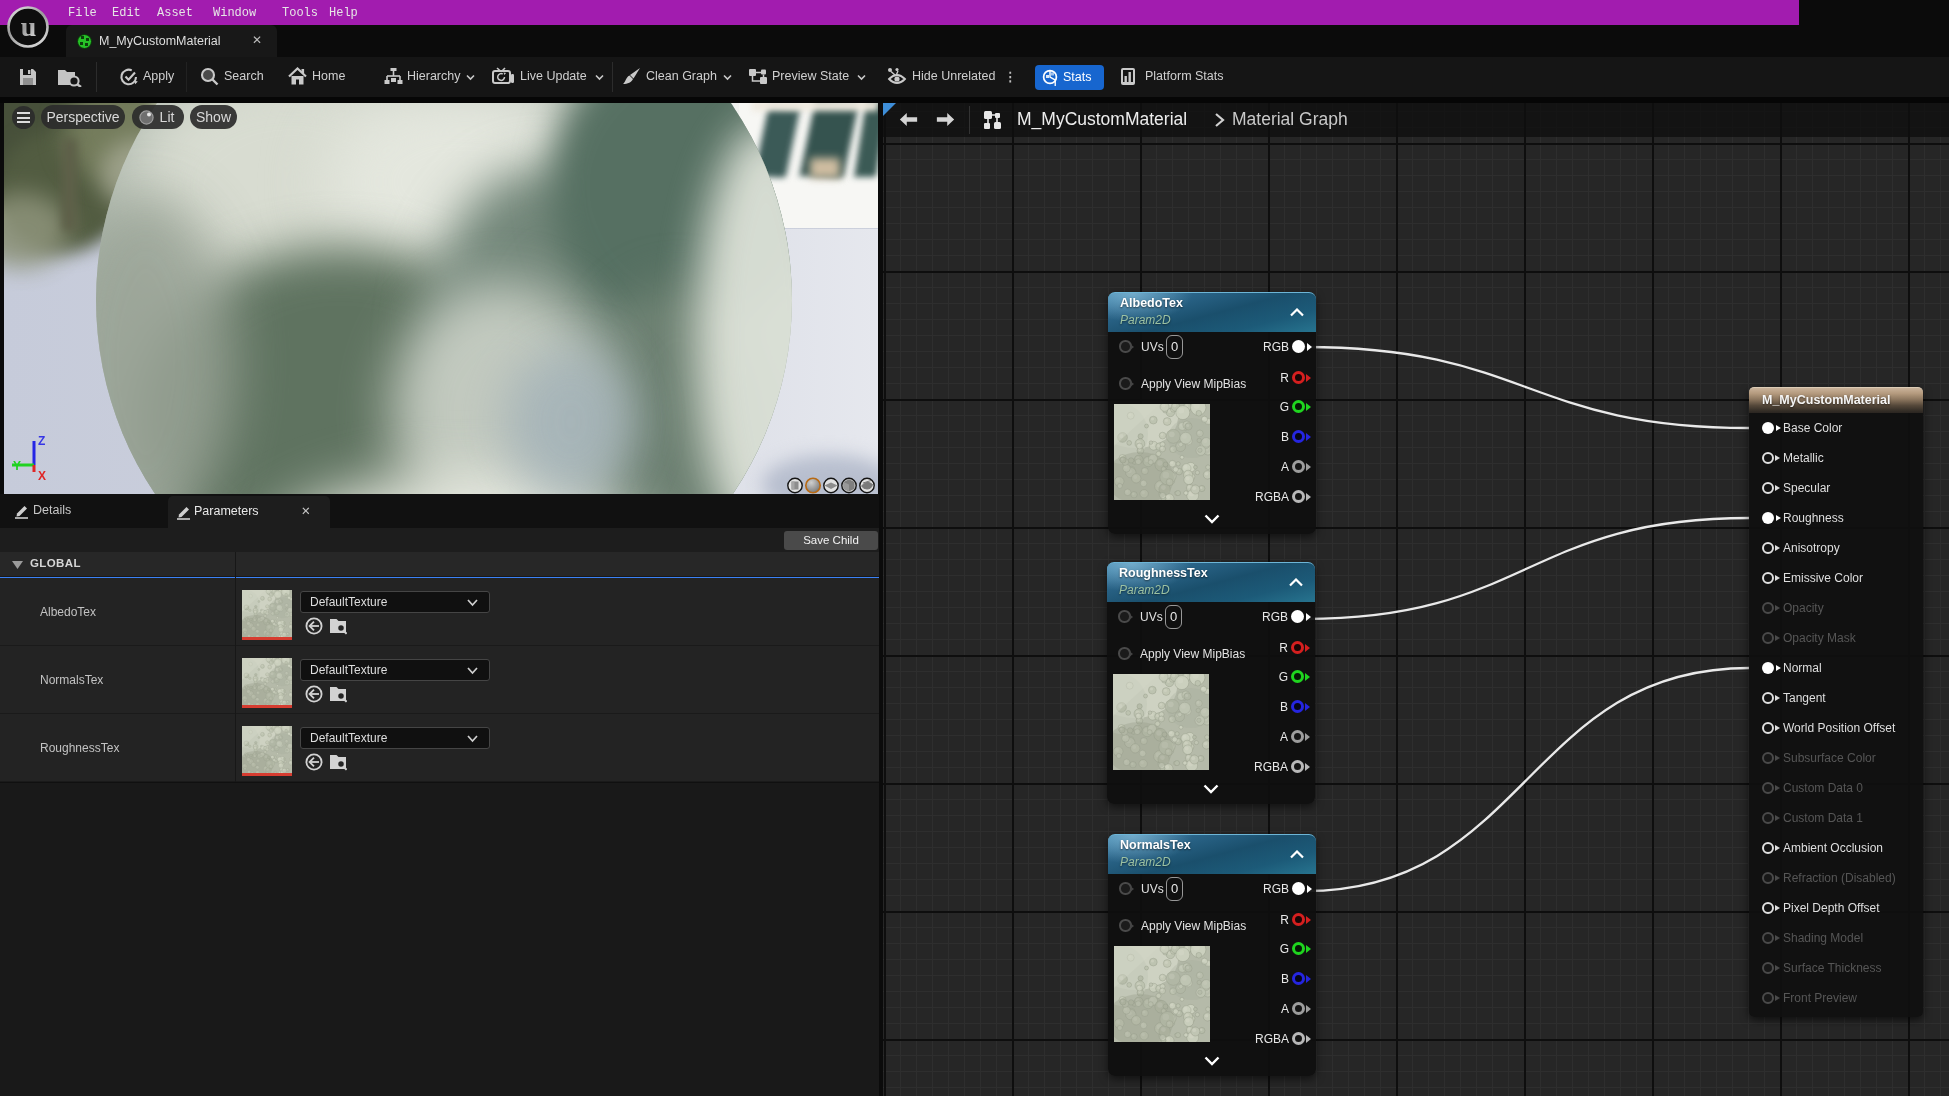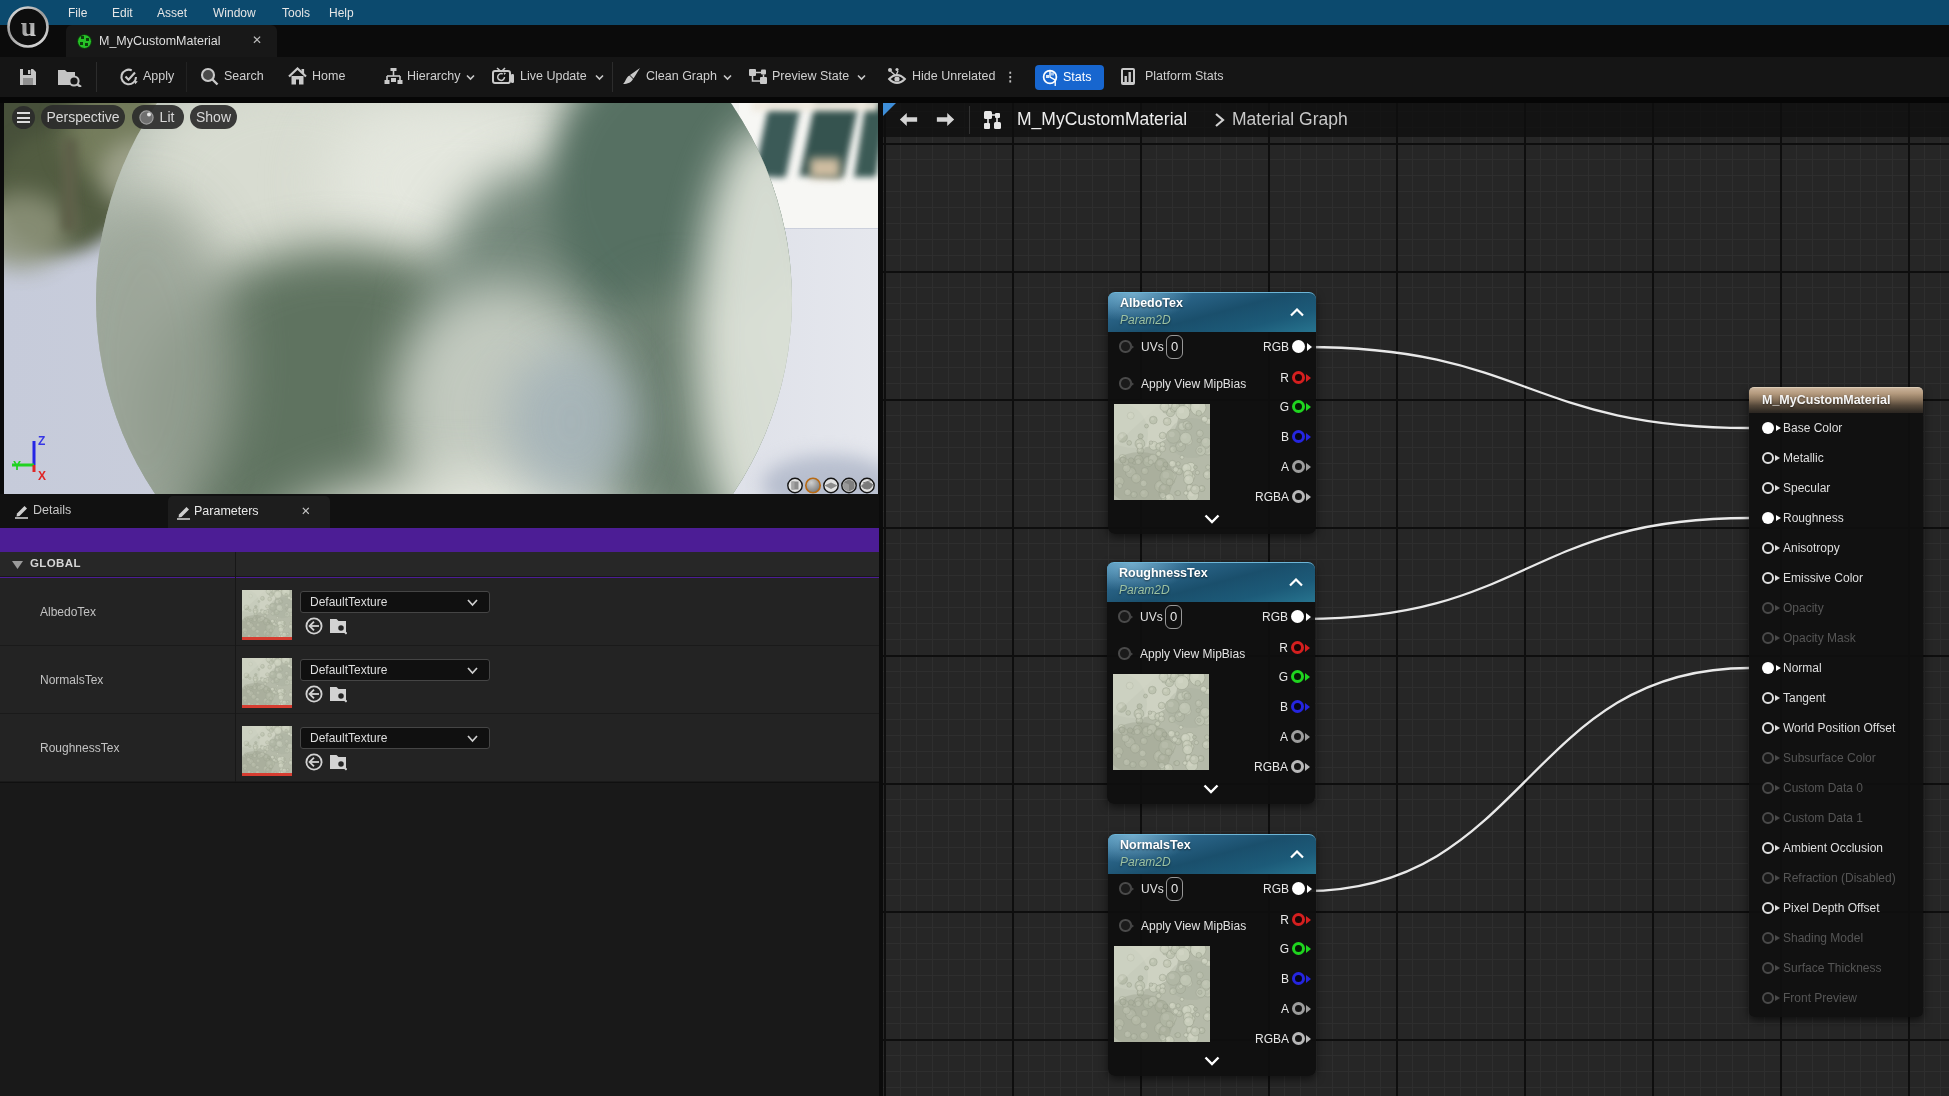--- a/index.html
+++ b/index.html
@@ -1,35 +1,35 @@
 <!DOCTYPE html>
 <html><head>
 <meta charset="utf-8">
 <style>
 * { margin:0; padding:0; box-sizing:border-box; }
 html,body { width:1949px; height:1096px; background:#0b0b0b; font-family:"Liberation Sans",sans-serif; overflow:hidden; position:relative; }
 .abs { position:absolute; }
 
-#menubar { position:absolute; left:0; top:0; width:1949px; height:25px; background:#0c4a6e; }
+#menubar { position:absolute; left:0; top:0; width:1799px; height:25px; background:#a21caf;font-family:Liberation Mono, monospace; }
 .menuitem { position:absolute; top:0; height:25px; line-height:26px; color:#e6e6e6; font-size:12px; }
 #tab { position:absolute; left:66px; top:25px; width:211px; height:32px; background:#181818; border-radius:6px 6px 0 0; }
 #tab .ttl { position:absolute; left:33px; top:9px; font-size:12.5px; color:#dedede; }
 #tab .x { position:absolute; left:186px; top:8px; font-size:12px; color:#bdbdbd; }
 
 #toolbar { position:absolute; left:0; top:57px; width:1949px; height:40px; background:#151515; }
 #blackstrip { position:absolute; left:0; top:97px; width:1949px; height:6px; background:#060606; }
 .tbtxt { position:absolute; top:12px; font-size:12.5px; color:#cfcfcf; }
 .tbsep { position:absolute; top:5px; width:1px; height:30px; background:#2c2c2c; }
 .chev { position:absolute; top:16px; width:9px; height:9px; }
 
 #viewport { position:absolute; left:4px; top:103px; width:874px; height:391px; overflow:hidden; background:#dadce2; }
 .blob { position:absolute; border-radius:50%; }
 .pill { position:absolute; top:2px; height:24px; border-radius:12px; background:rgba(43,43,43,0.92); color:#d9d9d9; font-size:14px; line-height:24px; text-align:center; }
 
-#leftpanel { position:absolute; left:0; top:494px; width:879px; height:602px; background:#4c1d95; }
+#leftpanel { position:absolute; left:0; top:494px; width:879px; height:602px; background:#3b82f6; }
 #ptabbar { position:absolute; left:0; top:0; width:879px; height:34px; background:#111111; }
 #ptab { position:absolute; left:168px; top:2px; width:162px; height:32px; background:#1d1d1d; border-radius:5px 5px 0 0; }
 #savechildbar { position:absolute; left:0; top:34px; width:879px; height:24px; background:#1d1d1d; }
 #savechild { position:absolute; left:784px; top:3px; width:94px; height:19px; background:#4a4a4a; border-radius:3px; color:#f2f2f2; font-size:11.5px; text-align:center; line-height:19px; }
 #globalrow { position:absolute; left:0; top:58px; width:879px; height:25px; background:#272727; border-bottom:1px solid #191919; }
 .prow { position:absolute; left:0; width:879px; height:68px; background:#232323; border-bottom:1px solid #1a1a1a; }
 .plabel { position:absolute; left:40px; font-size:12px; color:#c2c2c2; }
 .thumb { position:absolute; left:242px; top:12px; width:50px; height:50px; }
 .combo { position:absolute; left:300px; top:13px; width:190px; height:22px; background:#101010; border:1px solid #454545; border-radius:3px; color:#dedede; font-size:12px; line-height:20px; padding-left:9px; }
 .vdiv { position:absolute; left:235px; width:1px; background:#171717; }
@@ -514,20 +514,23 @@
       </svg>
     <span class="abs" style="left:33px;top:9px;font-size:12.5px;color:#c6c6c6;">Details</span>
     <div id="ptab">
       <svg class="abs" style="left:8px;top:8px;" width="16" height="16" viewBox="0 0 16 16">
           <use href="#penicon"></use>
         </svg>
       <span class="abs" style="left:26px;top:8px;font-size:12.5px;color:#e8e8e8;">Parameters</span>
       <span class="abs" style="left:133px;top:8px;font-size:11.5px;color:#c6c6c6;">✕</span>
     </div>
   </div>
+  <div id="savechildbar">
+      <div id="savechild">Save Child</div>
+    </div>
   <div id="globalrow">
     <svg class="abs" style="left:12px;top:9px;" width="11" height="8" viewBox="0 0 11 8">
         <path d="M0 0 h11 L5.5 8 z" fill="#9b9b9b"></path>
       </svg>
     <span class="abs" style="left:30px;top:5px;font-size:11.5px;font-weight:bold;color:#d6d6d6;letter-spacing:0.4px;">GLOBAL</span>
   </div>
   <div class="prow" style="top:84px;">
     <span class="plabel" style="top:27px;">AlbedoTex</span>
     <div class="thumb"><svg width="50" height="50" viewBox="0 0 96 96">
           <use href="#pebtex"></use>

